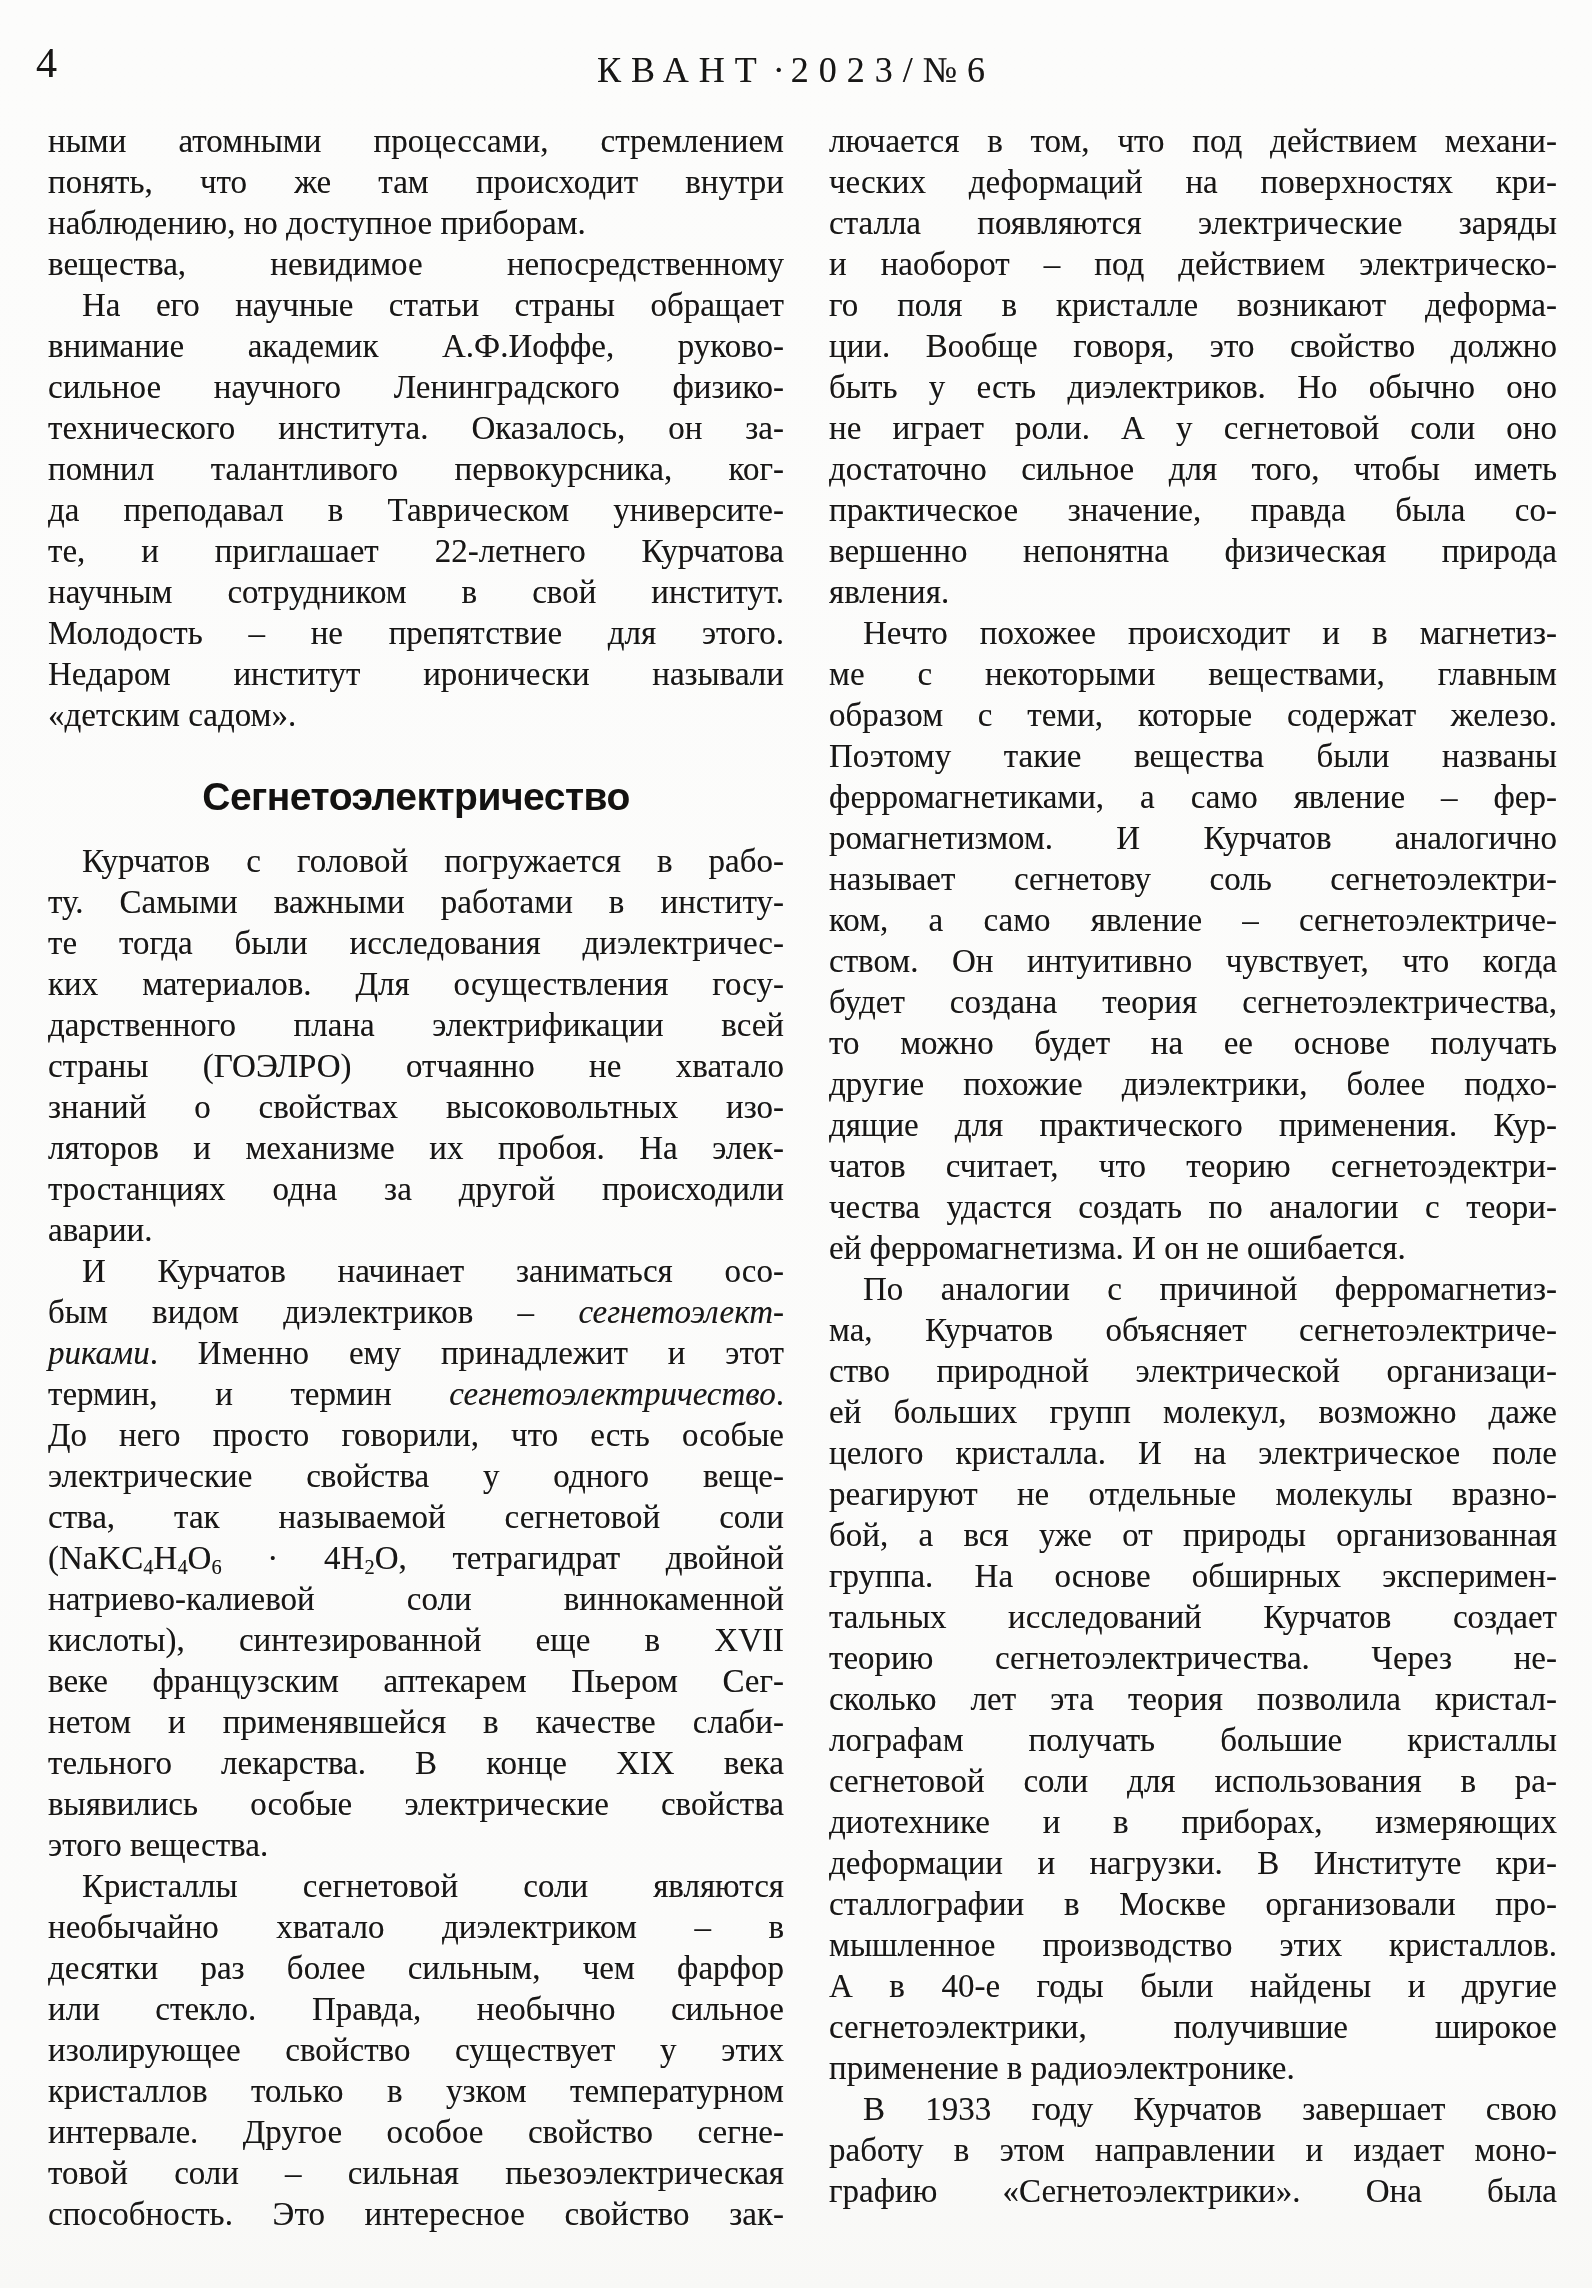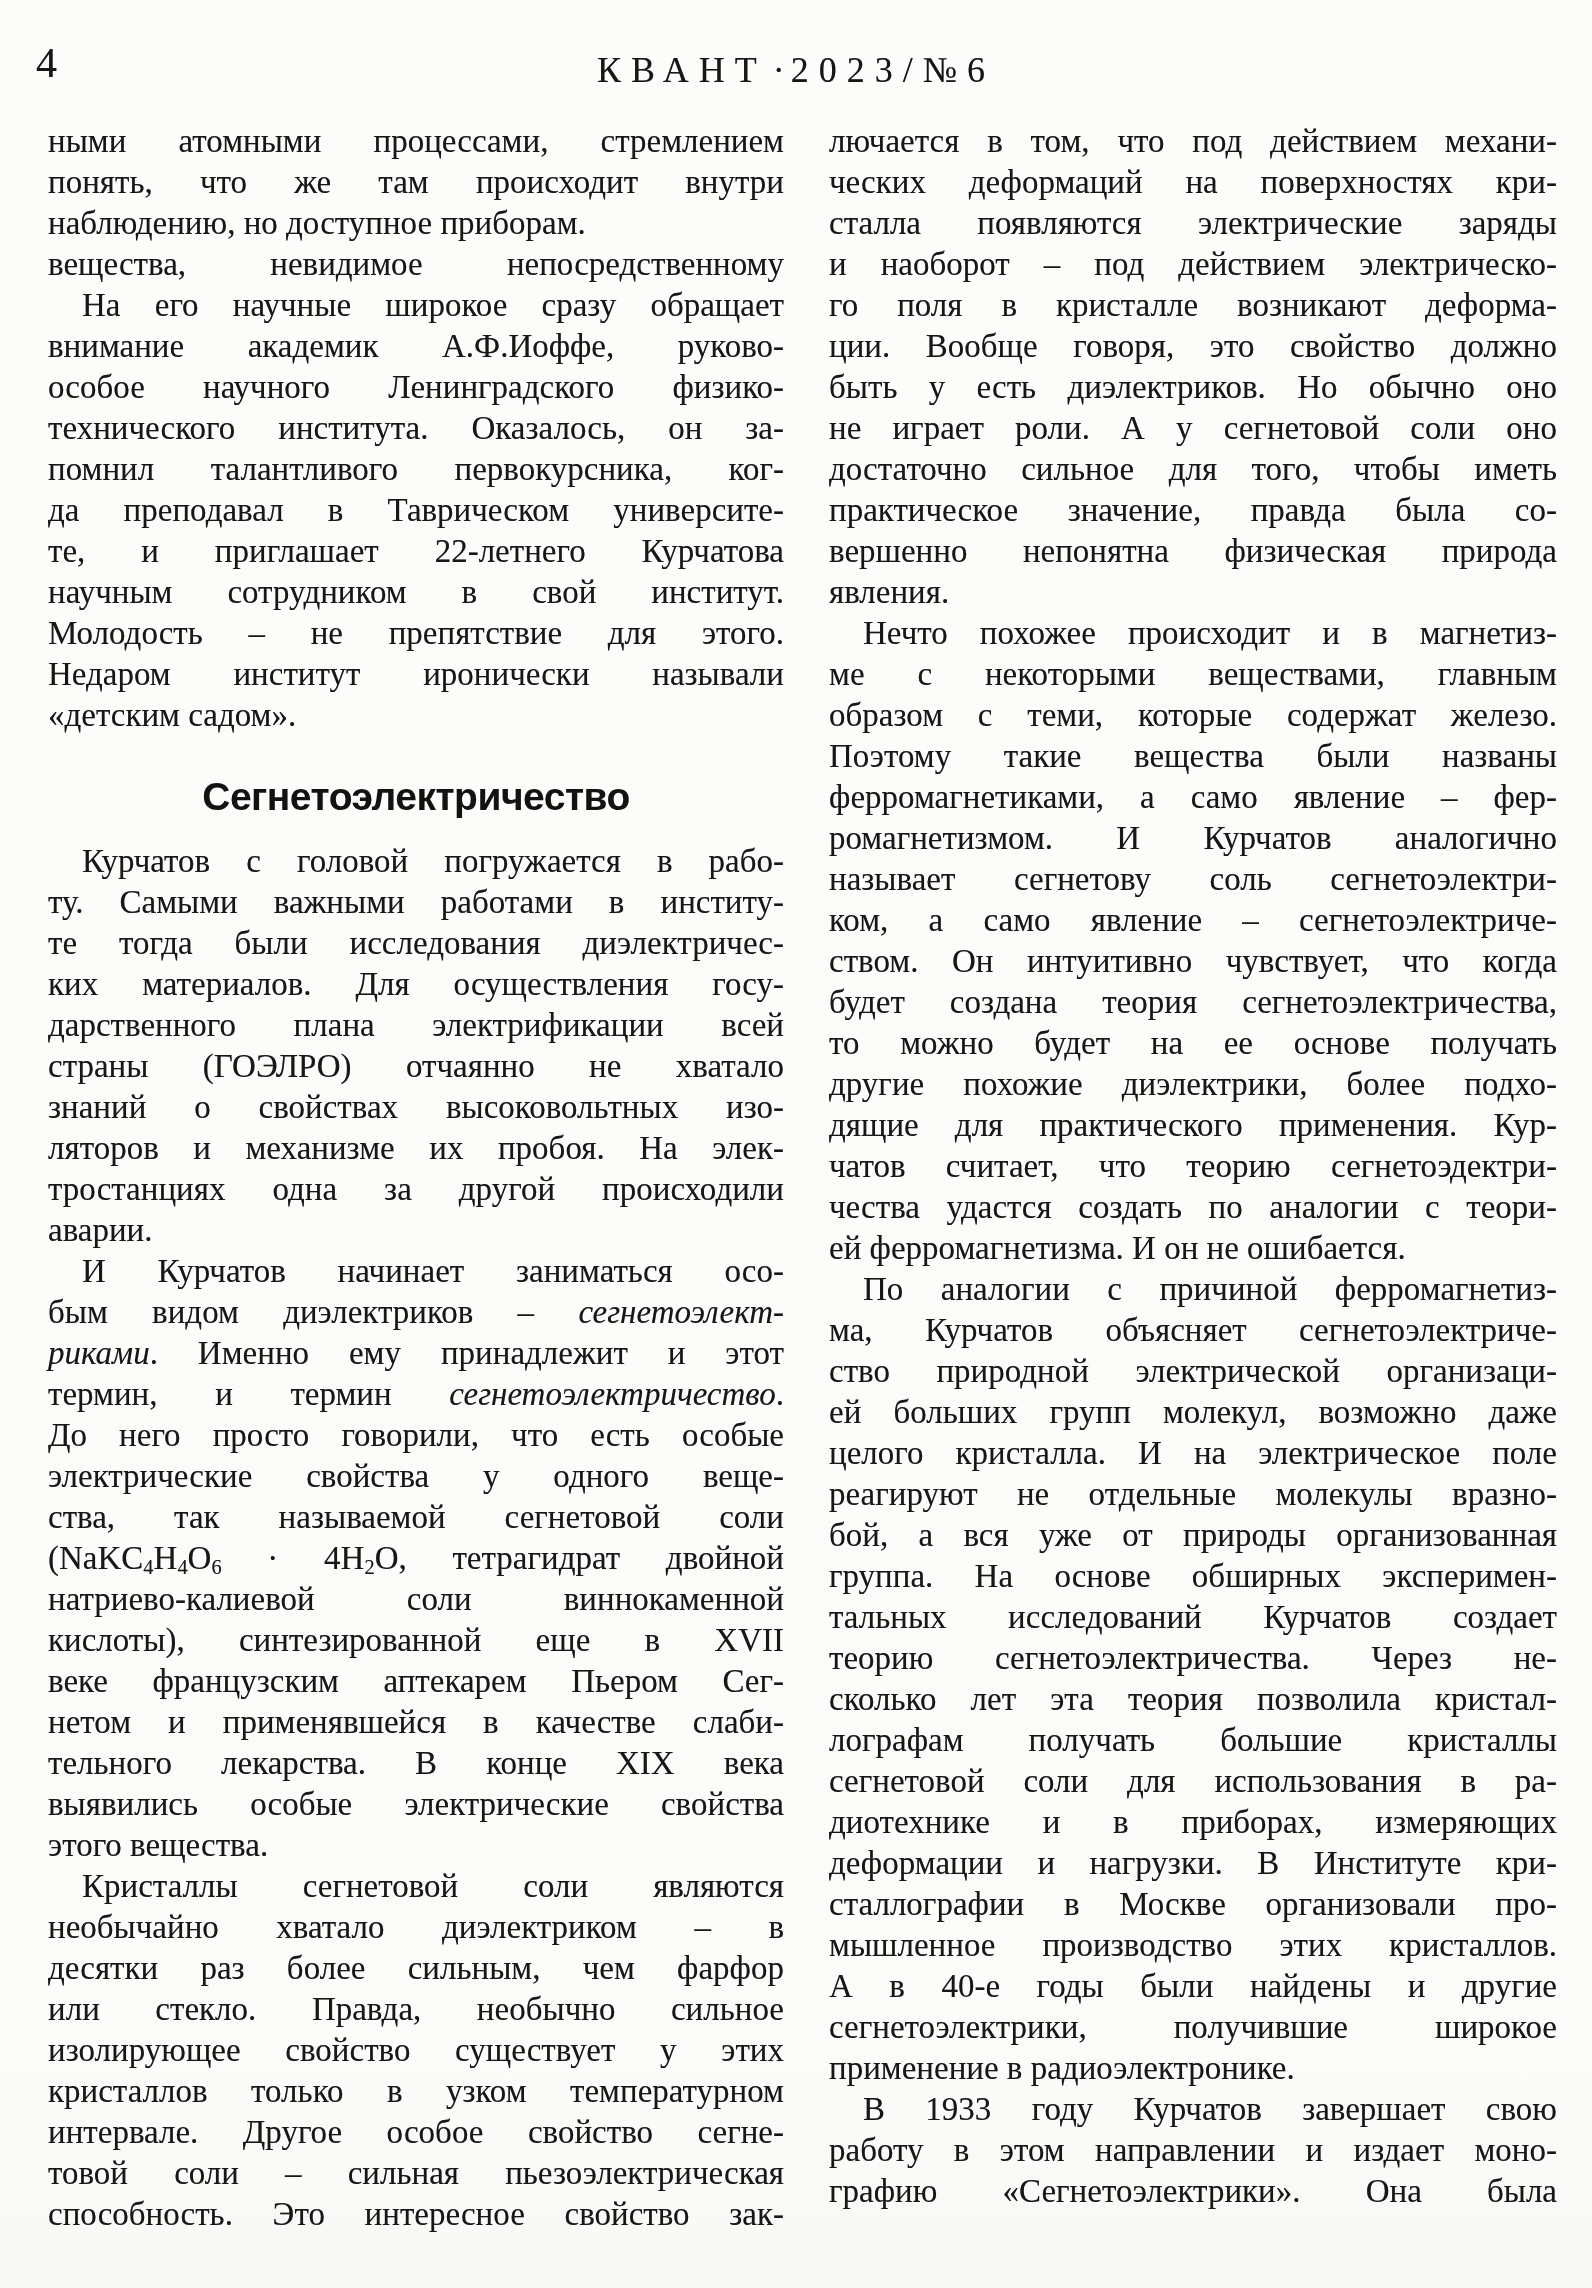--- a/index.html
+++ b/index.html
@@ -78,23 +78,23 @@
     <span>КВАНТ</span><span class="sep">·</span><span>2023/№6</span>
   </div>
   <div class="col col-left">
       <div class="para">
         <div class="line">ными атомными процессами, стремлением</div>
         <div class="line">понять, что же там происходит внутри</div>
         <div class="line last">наблюдению, но доступное приборам.</div>
         <div class="line">вещества, невидимое непосредственному</div>
       </div>
       <div class="para">
-        <div class="line indent">На его научные широкое сразу обращает</div>
+        <div class="line indent">На его научные статьи страны обращает</div>
         <div class="line">внимание академик А.Ф.Иоффе, руково-</div>
-        <div class="line">особое научного Ленинградского физико-</div>
+        <div class="line">сильное научного Ленинградского физико-</div>
         <div class="line">технического института. Оказалось, он за-</div>
         <div class="line">помнил талантливого первокурсника, ког-</div>
         <div class="line">да преподавал в Таврическом университе-</div>
         <div class="line">те, и приглашает 22-летнего Курчатова</div>
         <div class="line">научным сотрудником в свой институт.</div>
         <div class="line">Молодость – не препятствие для этого.</div>
         <div class="line">Недаром институт иронически называли</div>
         <div class="line last">«детским садом».</div>
       </div>
       <div class="heading">Сегнетоэлектричество</div>

